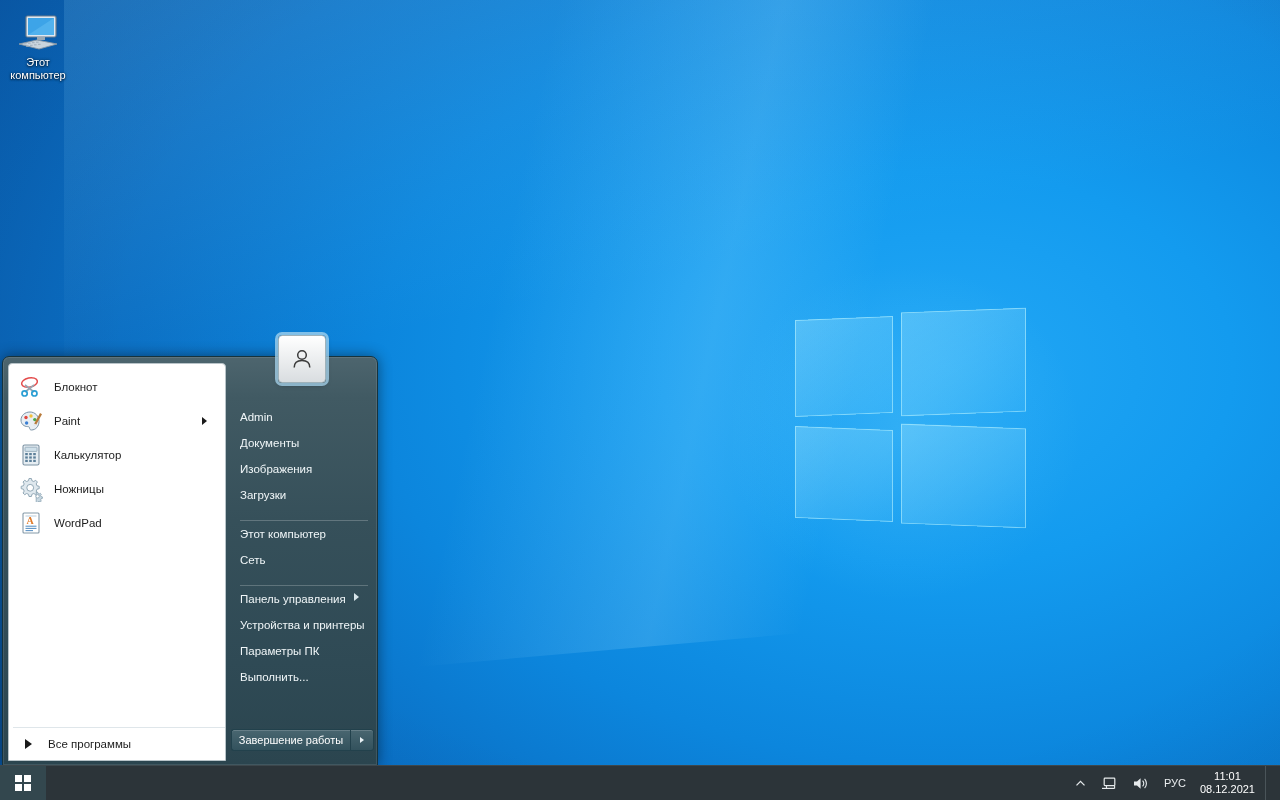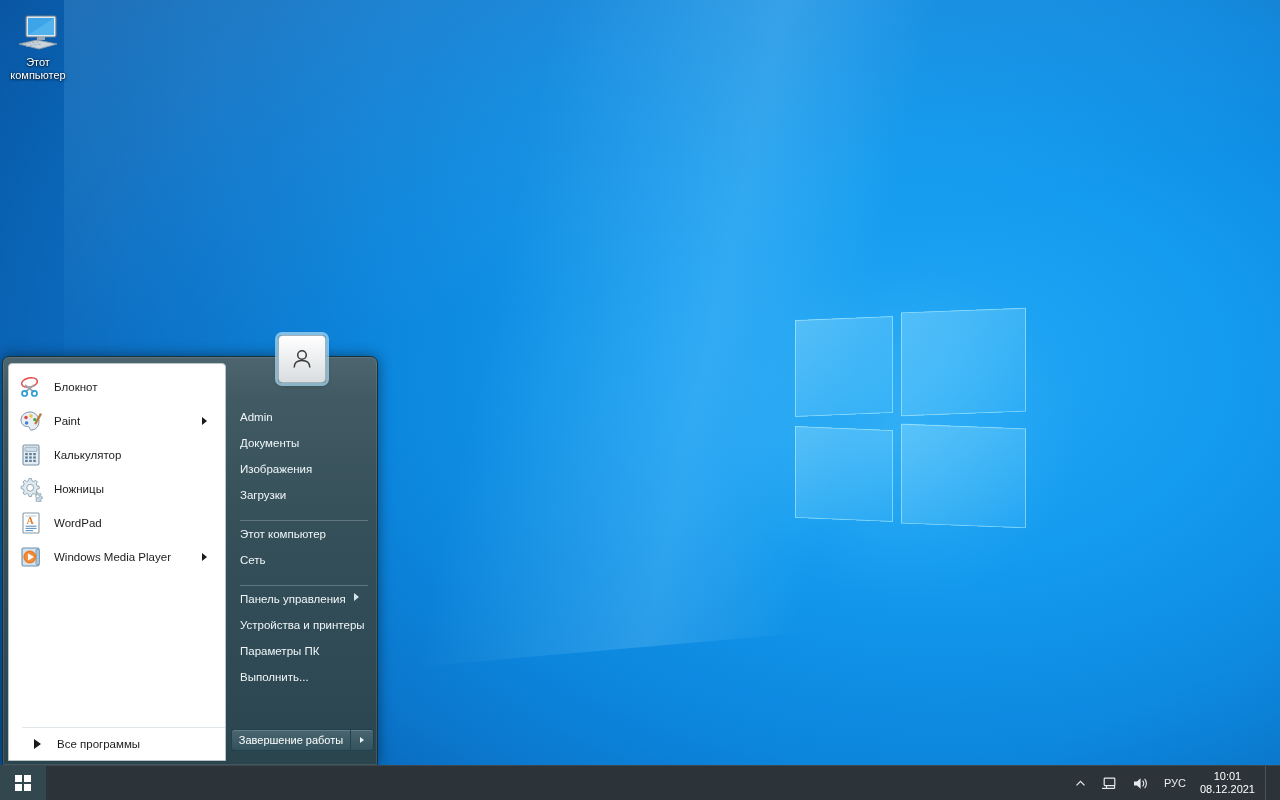--- a/index.html
+++ b/index.html
@@ -139,21 +139,21 @@
     width: 0; height: 0;
     border-left: 5px solid #1a1a1a;
     border-top: 4px solid transparent;
     border-bottom: 4px solid transparent;
     margin-right: 4px;
   }
   .prog-item .arr.hide { visibility: hidden; }
 
   #all-programs-wrap {
     position: absolute;
-    left: 13px; right: 0; bottom: 0;
+    left: 4px; right: 0; bottom: 0;
     height: 32px;
     border-top: 1px solid #dfe6ea;
   }
   #all-programs {
     display: flex;
     align-items: center;
     height: 100%;
     padding-left: 8px;
     cursor: default;
   }
@@ -445,33 +445,20 @@
                 <line x1="7.5" y1="18.4" x2="18.5" y2="18.4"></line>
                 <line x1="7.5" y1="20.6" x2="15" y2="20.6"></line>
               </g>
               <line x1="7.5" y1="6" x2="18.5" y2="6" stroke="#b9ccdb" stroke-width="1"></line>
             </svg>
           </span>
           <span class="lbl">WordPad</span>
           <span class="arr hide"></span>
         </div>
 
-        <div class="prog-item">
-          <span class="ic">
-            <svg width="26" height="26" viewBox="0 0 26 26">
-              <rect x="4" y="4" width="17" height="18" rx="1.4" fill="#cfe3f2" stroke="#6e8ea8" stroke-width="1.1"></rect>
-              <rect x="18" y="5.4" width="3.4" height="15.2" rx="1" fill="#aac8de" stroke="#6e8ea8" stroke-width="0.8"></rect>
-              <circle cx="11.8" cy="13" r="6.4" fill="#f07b1e"></circle>
-              <circle cx="11.8" cy="13" r="4.8" fill="#ffffff" opacity="0.16"></circle>
-              <path d="M10 9.6 L16 13 L10 16.4 Z" fill="#ffffff"></path>
-            </svg>
-          </span>
-          <span class="lbl">Windows Media Player</span>
-          <span class="arr"></span>
-        </div>
 
       </div>
 
       <div id="all-programs-wrap">
         <div id="all-programs">
           <span class="arr"></span>
           <span class="lbl">Все программы</span>
         </div>
       </div>
     </div>
@@ -578,21 +565,21 @@
           <path d="M10.6 4.6 A4.6 4.6 0 0 1 10.6 10.4" fill="none" stroke="#e6eaec" stroke-width="1.1"></path>
           <path d="M12.6 2.8 A7 7 0 0 1 12.6 12.2" fill="none" stroke="#e6eaec" stroke-width="1.1"></path>
         </svg>
       </div>
 
       <div class="tray-lang">
         <span>РУС</span>
       </div>
 
       <div id="clock">
-        <div>10:01</div>
+        <div>11:01</div>
         <div>08.12.2021</div>
       </div>
 
       <div id="show-desktop"></div>
     </div>
   </div>
 
 </div>
 
 </body></html>

